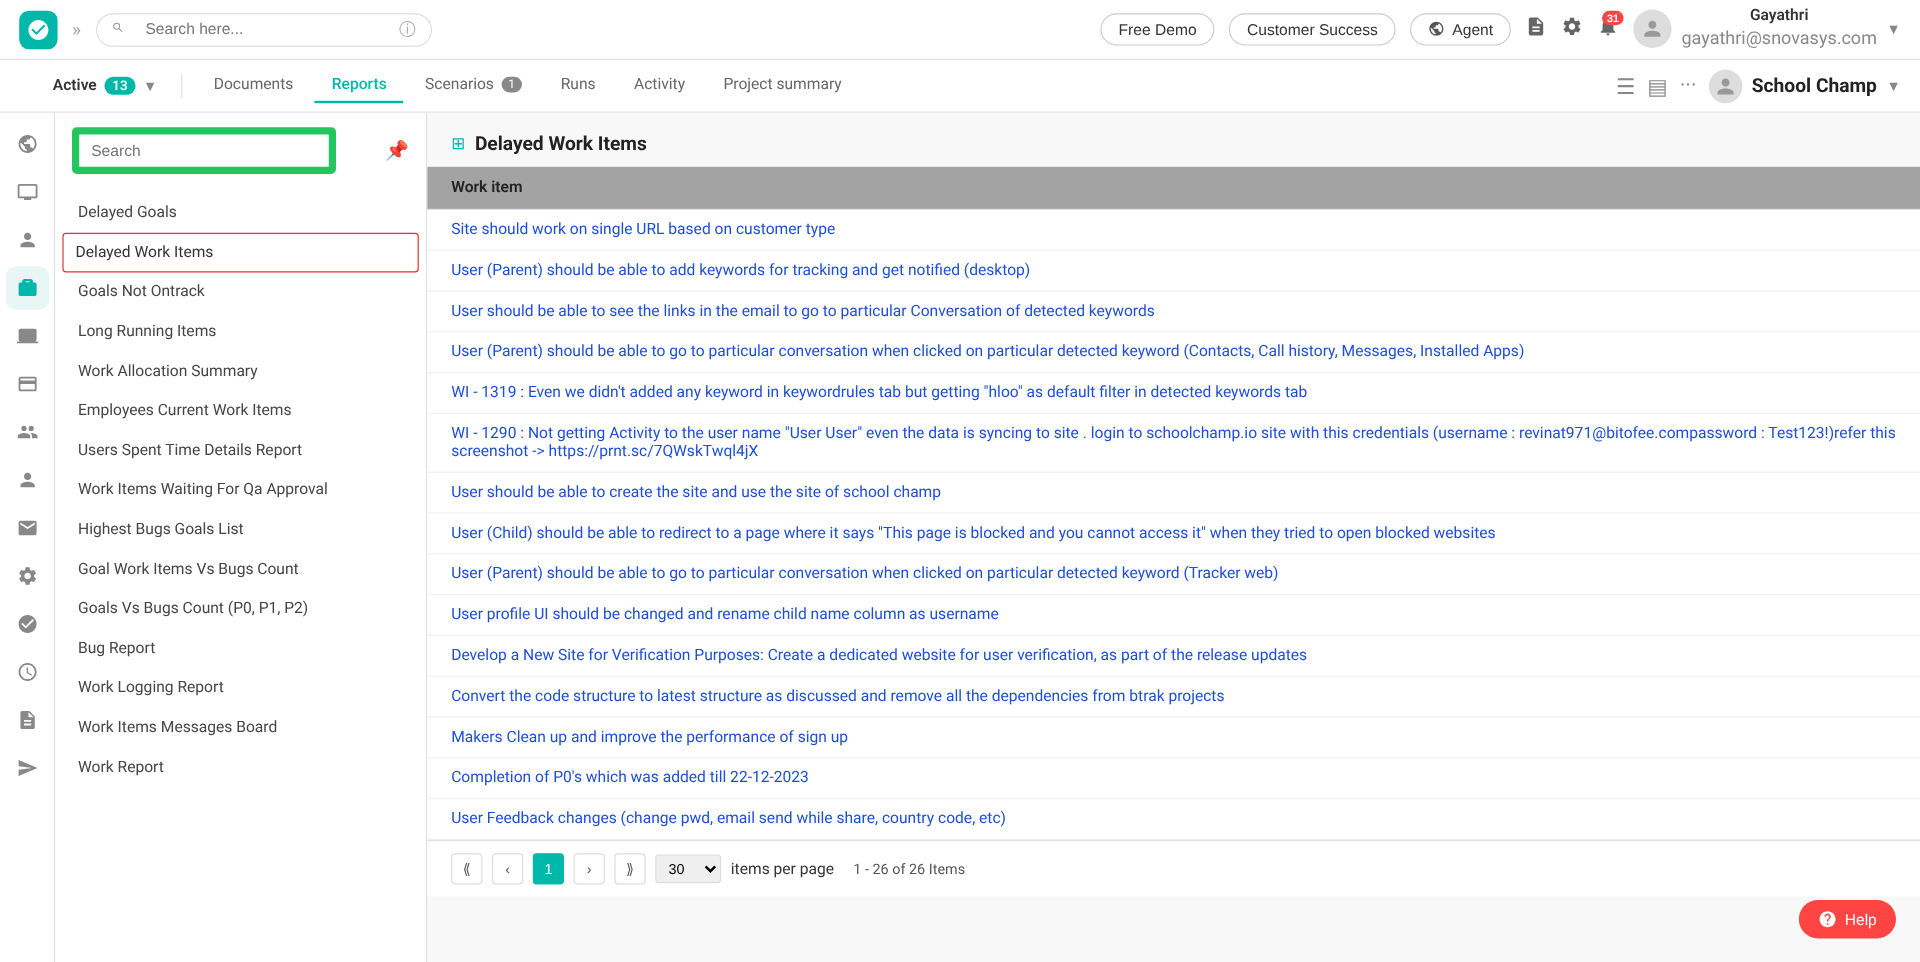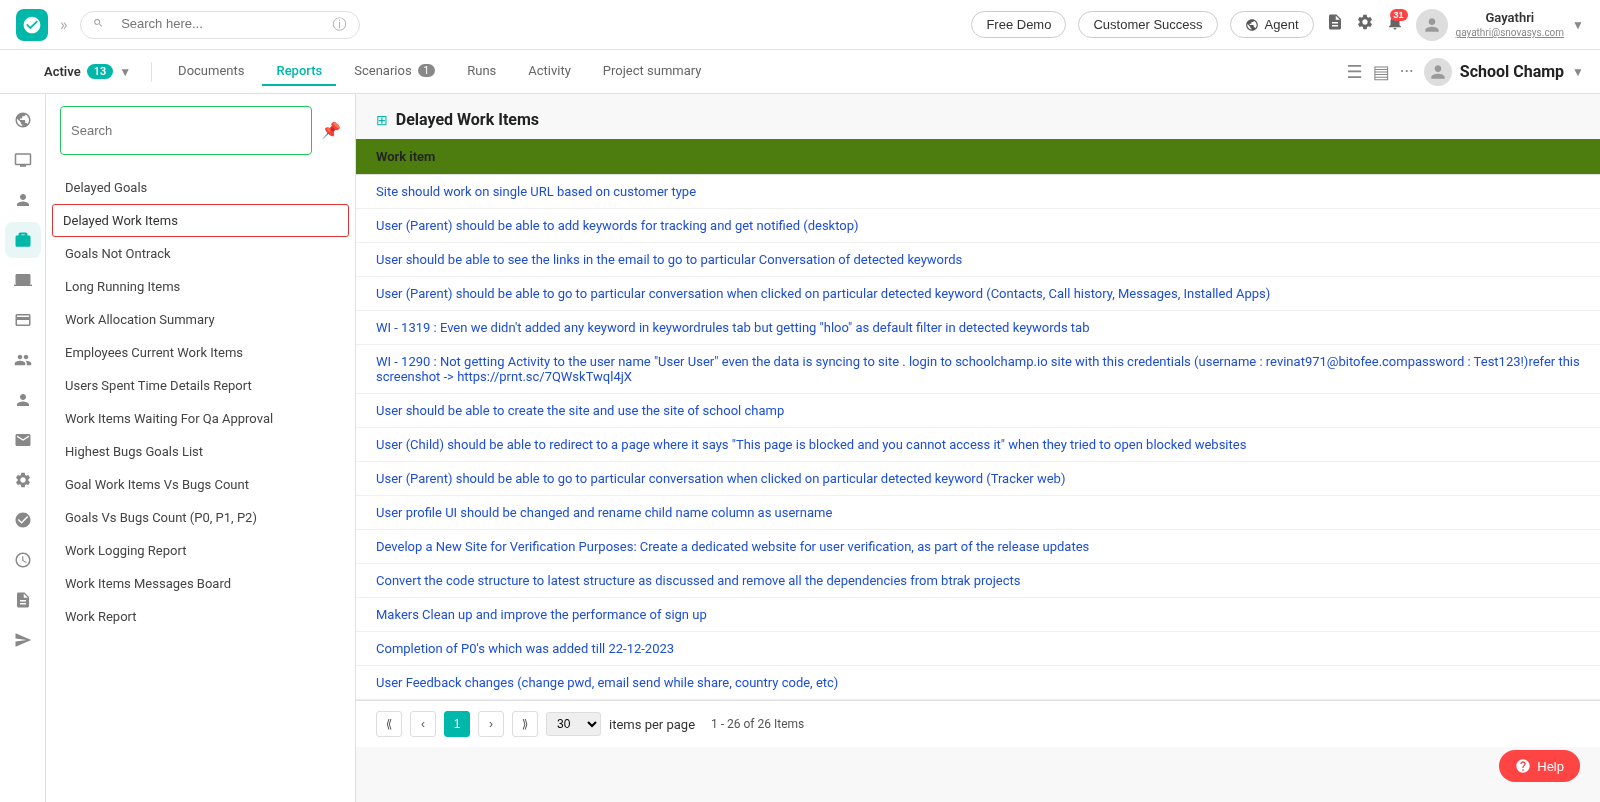--- a/index.html
+++ b/index.html
@@ -40,21 +40,21 @@
     .badge {
       position: absolute; top: -4px; right: -4px;
       background: #ff4444; color: #fff; border-radius: 10px;
       font-size: 9px; padding: 1px 4px; font-weight: bold;
     }
     .user-info { display: flex; align-items: center; gap: 8px; cursor: pointer; }
     .avatar { width: 32px; height: 32px; border-radius: 50%; background: #ddd; overflow: hidden; display: flex; align-items: center; justify-content: center; }
     .avatar svg { width: 20px; height: 20px; fill: #999; }
     .user-details { line-height: 1.3; text-align: center; }
     .user-details .name { font-weight: 600; font-size: 13px; }
-    .user-details .email { font-size: 10px; color: #888; text-decoration: underline; }
+    .user-details .email { font-size: 15px; color: #888; }
 
     
     .second-nav {
       display: flex; align-items: center; height: 44px;
       background: #fff; border-bottom: 1px solid #e0e0e0;
       padding: 0 16px 0 44px; gap: 4px;
     }
     .active-badge {
       display: flex; align-items: center; gap: 6px;
       font-size: 13px; font-weight: 600; color: #333; margin-right: 8px;
@@ -93,22 +93,22 @@
 
     
     .reports-sidebar {
       width: 310px; background: #fff; border-right: 1px solid #e0e0e0;
       display: flex; flex-direction: column; flex-shrink: 0; overflow: hidden;
     }
     .reports-search-area {
       padding: 12px 14px; display: flex; align-items: center; justify-content: space-between;
     }
     .reports-search-input {
-      border: 1px solid #22c55e; border-radius: 4px; padding: 16px 10px;
-      font-size: 13px; width: 252px; outline: none;
+      border: 6px solid #22c55e; border-radius: 4px; padding: 6px 10px;
+      font-size: 13px; width: 220px; outline: none;
     }
     .pin-icon { color: #00b8a9; font-size: 16px; cursor: pointer; }
     .reports-list { flex: 1; overflow-y: auto; padding: 4px 0; }
     .report-item {
       padding: 9px 16px; font-size: 13px; color: #444; cursor: pointer;
       border-left: 3px solid transparent;
     }
     .report-item.selected {
       background: #fff;
       border: 1.5px solid #e03333;
@@ -127,21 +127,21 @@
       display: flex; align-items: center; gap: 8px;
     }
     .report-header-icon { color: #00b8a9; font-size: 14px; }
     .report-title { font-size: 16px; font-weight: 700; color: #222; }
 
     .report-table {
       width: 100%; border-collapse: collapse; background: #fff;
     }
     .report-table th {
       padding: 10px 20px; text-align: left; font-size: 13px;
-      font-weight: 600; color: #222; background: #4d7c0f;
+      font-weight: 600; color: #222; background: #a3a3a3;
       border-bottom: 1px solid #e0e0e0;
     }
     .report-table td {
       padding: 9px 20px; font-size: 13px; color: #1d4ed8;
       border-bottom: 1px solid #f0f0f0;
       margin-top: 48px;
     }
 
     
     .pagination-bar {
@@ -344,20 +344,21 @@
         <div class="report-item selected">Delayed Work Items</div>
         <div class="report-item">Goals Not Ontrack</div>
         <div class="report-item">Long Running Items</div>
         <div class="report-item">Work Allocation Summary</div>
         <div class="report-item">Employees Current Work Items</div>
         <div class="report-item">Users Spent Time Details Report</div>
         <div class="report-item">Work Items Waiting For Qa Approval</div>
         <div class="report-item">Highest Bugs Goals List</div>
         <div class="report-item">Goal Work Items Vs Bugs Count</div>
         <div class="report-item">Goals Vs Bugs Count (P0, P1, P2)</div>
+        <div class="report-item">Bug Report</div>
         <div class="report-item">Work Logging Report</div>
         <div class="report-item">Work Items Messages Board</div>
         <div class="report-item">Work Report</div>
       </div>
   </div>
 
   <div class="main-content">
     <div class="report-header">
       <span class="report-header-icon">⊞</span>
       <span class="report-title">Delayed Work Items</span>

